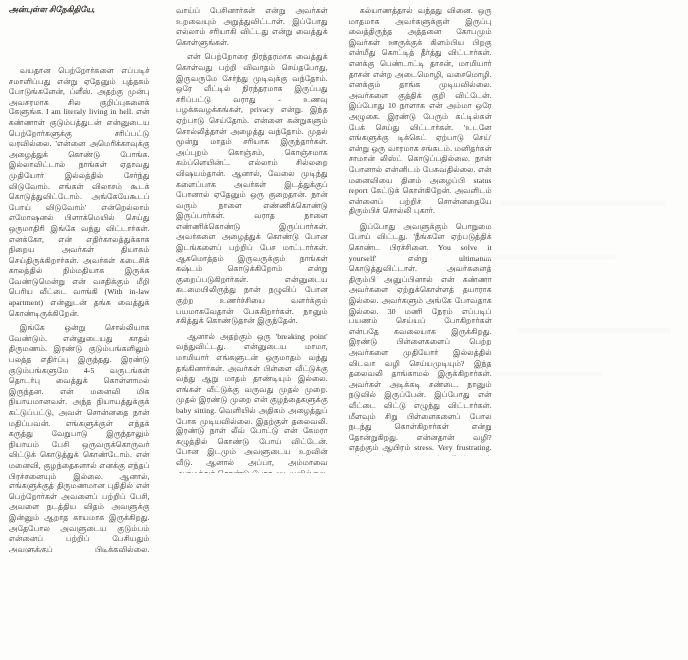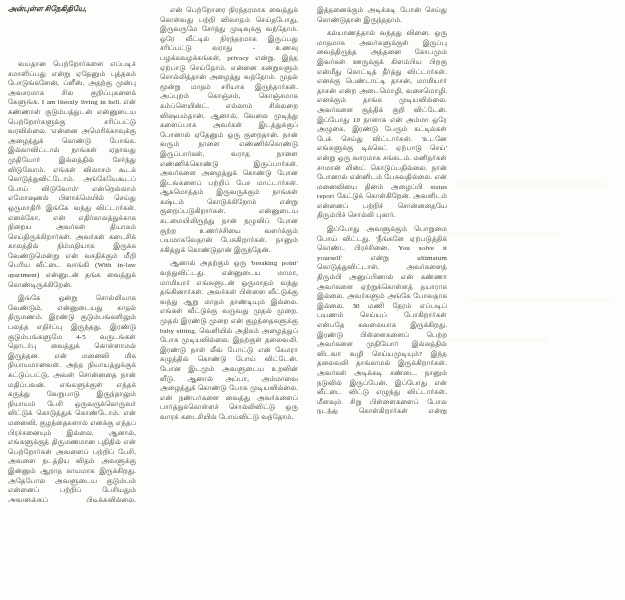--- a/index.html
+++ b/index.html
@@ -61,26 +61,26 @@
 <div class="page">
 
   <div class="letter-heading">அன்புள்ள சிநேகிதியே,</div>
 
   <div id="col1" class="col">
     <p>வயதான பெற்றோர்களை எப்படிச் சமாளிப்பது என்று ஏதேனும் புத்தகம் போடுங்களேன், ப்ளீஸ். அதற்கு முன்பு அவசரமாக சில குறிப்புகளைக் கேளுங்க. I am literaly living in hell. என் கண்ணாள் குடும்பத்துடன் என்னுடைய பெற்றோர்களுக்கு சரிப்பட்டு வரவில்லை. 'என்னை அமெரிக்காவுக்கு அழைத்துக் கொண்டு போங்க. இல்லாவிட்டால் நாங்கள் ஏதாவது முதியோர் இல்லத்தில் சேர்ந்து விடுவோம். எங்கள் விலாசம் கூடக் கொடுத்துவிட்டோம். அங்கேயேகூடப் போய் விடுவோம்' என்றெல்லாம் எமோஷனல் பிளாக்மெயில் செய்து ஒருமாதிரி இங்கே வந்து விட்டார்கள். எனக்கோ, என் எதிர்காலத்துக்காக நிறைய அவர்கள் தியாகம் செய்திருக்கிறார்கள். அவர்கள் கடைசிக் காலத்தில் நிம்மதியாக இருக்க வேண்டுமென்று என் வசதிக்கும் மீறி பெரிய வீட்டை வாங்கி (With in-law apartment) என்னுடன் தங்க வைத்துக் கொண்டிருக்கிறேன்.</p>
     <p>இங்கே ஒன்று சொல்லியாக வேண்டும். என்னுடையது காதல் திருமணம். இரண்டு குடும்பங்களிலும் பலத்த எதிர்ப்பு இருந்தது. இரண்டு குடும்பங்களுமே 4-5 வருடங்கள் தொடர்பு வைத்துக் கொள்ளாமல் இருந்தன. என் மனைவி மிக நியாயமானவள். அந்த நியாயத்துக்குக் கட்டுப்பட்டு, அவள் சொன்னதை நான் மதிப்பவன். எங்களுக்குள் எந்தக் கருத்து வேறுபாடு இருந்தாலும் நியாயம் பேசி ஒருவருக்கொருவர் விட்டுக் கொடுத்துக் கொண்டோம். என் மனைவி, குழந்தைகளால் எனக்கு எந்தப் பிரச்சனையும் இல்லை. ஆனால், எங்களுக்குத் திருமணமான புதிதில் என் பெற்றோர்கள் அவளைப் பற்றிப் பேசி, அவளை நடத்திய விதம் அவளுக்கு இன்னும் ஆறாத காயமாக இருக்கிறது. அதேபோல அவளுடைய குடும்பம் என்னைப் பற்றிப் பேசியதும் அவளுக்குப் பிடிக்கவில்லை. அவளுடைய அண்ணனின் காதல் திருமணத்துக்கு ஒத்துப் போனவர்கள், அவள் என்னைத் திருமணம் செய்து கொள்ளச் சம்மதம் கேட்டபோது, என் குடும்பத்தைப் பற்றி இழி</p>
   </div>
 
   <div id="col2" class="col">
+    <p class="cont">வாய்ப் பேசினார்கள் என்று அவர்கள் உறவையும் அறுத்துவிட்டாள். இப்போது எல்லாம் சரியாகி விட்டது என்று வைத்துக் கொள்ளுங்கள்.</p>
     <p>என் பெற்றோரை நிரந்தரமாக வைத்துக் கொள்வது பற்றி விவாதம் செய்தபோது, இருவருமே சேர்ந்து முடிவுக்கு வந்தோம். ஒரே வீட்டில் நிரந்தரமாக இருப்பது சரிப்பட்டு வராது - உணவு பழக்கவழக்கங்கள், privacy என்று. இந்த ஏற்பாடு செய்தோம். என்னை கன்றுகளும் சொல்லித்தான் அழைத்து வந்தோம். முதல் மூன்று மாதம் சரியாக இருந்தார்கள். அப்புறம் கொஞ்சம், கொஞ்சமாக கம்ப்ளெயின்ட். எல்லாம் சில்லறை விஷயம்தான். ஆனால், வேலை முடிந்து களைப்பாக அவர்கள் இடத்துக்குப் போனால் ஏதேனும் ஒரு குறைதான். நான் வரும் நாளை எண்ணிக்கொண்டு இருப்பார்கள். வராத நாளை எண்ணிக்கொண்டு இருப்பார்கள். அவர்களை அழைத்துக் கொண்டு போன இடங்களைப் பற்றிப் பேச மாட்டார்கள். ஆகமொத்தம் இருவருக்கும் நாங்கள் கஷ்டம் கொடுக்கிறோம் என்று குறைப்படுகிறார்கள். என்னுடைய கடமையிலிருந்து நான் நழுவிப் போன குற்ற உணர்ச்சியை வளர்க்கும் பயமாகவேதான் பேசுகிறார்கள். நானும் சகித்துக் கொண்டுதான் இருந்தேன்.</p>
     <p>ஆனால் அதற்கும் ஒரு 'breaking point' வந்துவிட்டது. என்னுடைய மாமா, மாமியார் எங்களுடன் ஒருமாதம் வந்து தங்கினார்கள். அவர்கள் பிள்ளை வீட்டுக்கு வந்து ஆறு மாதம் தாண்டியும் இல்லை. எங்கள் வீட்டுக்கு வருவது முதல் முறை. முதல் இரண்டு முறை என் குழந்தைகளுக்கு baby sitting. வெளியில் அதிகம் அழைத்துப் போக முடியவில்லை. இதற்குள் தலைவலி. இரண்டு நாள் லீவ் போட்டு என் கேமரா கழுத்தில் கொண்டு போய் விட்டேன். போன இடமும் அவளுடைய உறவின் வீடு. ஆனால் அப்பா, அம்மாவை அழைத்துக் கொண்டு போக முடியவில்லை. என் நண்பர்களை வைத்து அவர்களைப் பார்த்துக்கொள்ளச் சொல்லிவிட்டு ஒரு வாரக் கடைசியில் போய்விட்டு வந்தோம்.</p>
   </div>
 
   <div id="col3" class="col">
-    <p class="cont">இத்தனைக்கும் அடிக்கடி போன் செய்து கொண்டுதான் இருந்ததாம்.</p>
     <p>கல்யாணத்தால் வந்தது வினை. ஒரு மாதமாக அவர்களுக்குள் இருப்பு வைத்திருந்த அத்தனை கோபமும் இவர்கள் ஊருக்குக் கிளம்பிய பிறகு என்மீது கொட்டித் தீர்த்து விட்டார்கள். எனக்கு பெண்டாட்டி தாசன், மாமியார் தாசன் என்ற அடைமொழி, வசைமொழி. எனக்கும் தாங்க முடியவில்லை. அவர்களை குத்திக் குறி விட்டேன். இப்போது 10 நாளாக என் அம்மா ஒரே அழுகை. இரண்டு பேரும் கட்டில்கள் பேக் செய்து விட்டார்கள். 'உடனே எங்களுக்கு டிக்கெட் ஏற்பாடு செய்' என்று ஒரு வாரமாக சங்கடம். மனிதர்கள் சாமான் லிஸ்ட் கொடுப்பதில்லை. நான் போனால் என்னிடம் பேசுவதில்லை. என் மனைவியை தினம் அழைப்பி status report கேட்டுக் கொள்கிறேன். அவளிடம் என்னைப் பற்றிச் சொன்னதையே திரும்பிச் சொல்லி புகார்.</p>
     <p>இப்போது அவளுக்கும் பொறுமை போய் விட்டது. 'நீங்களே ஏற்படுத்திக் கொண்ட பிரச்சினை. You solve it yourself' என்று ultimatum கொடுத்துவிட்டாள். அவர்களைத் திரும்பி அனுப்பினால் என் கண்ணா அவர்களை ஏற்றுக்கொள்ளத் தயாராக இல்லை. அவர்களும் அங்கே போவதாக இல்லை. 30 மணி நேரம் எப்படிப் பயணம் செய்யப் போகிறார்கள் என்பதே கவலையாக இருக்கிறது. இரண்டு பிள்ளைகளைப் பெற்ற அவர்களை முதியோர் இல்லத்தில் விடவா வழி செய்யமுடியும்? இந்த தலைவலி தாங்காமல் இருக்கிறார்கள். அவர்கள் அடிக்கடி சண்டை. நானும் நடுவில் இருப்பேன். இப்போது என் வீட்டை விட்டு எழுந்து விட்டார்கள். மீளவும் சிறு பிள்ளைகளைப் போல நடந்து கொள்கிறார்கள் என்று தோன்றுகிறது. என்னதான் வழி? எதற்கும் ஆயிரம் stress. Very frustrating. என்னதான் கடமையைச் செய்தாலும் இதயம் அவர்களின் அளவை உணர்ந்ததாகத் தெரிய வில்லை.</p>
 
   </div>
 
   <div class="artifact a1"></div>
   <div class="artifact a2"></div>
   <div class="artifact a3"></div>
   <div class="artifact a4"></div>
 

